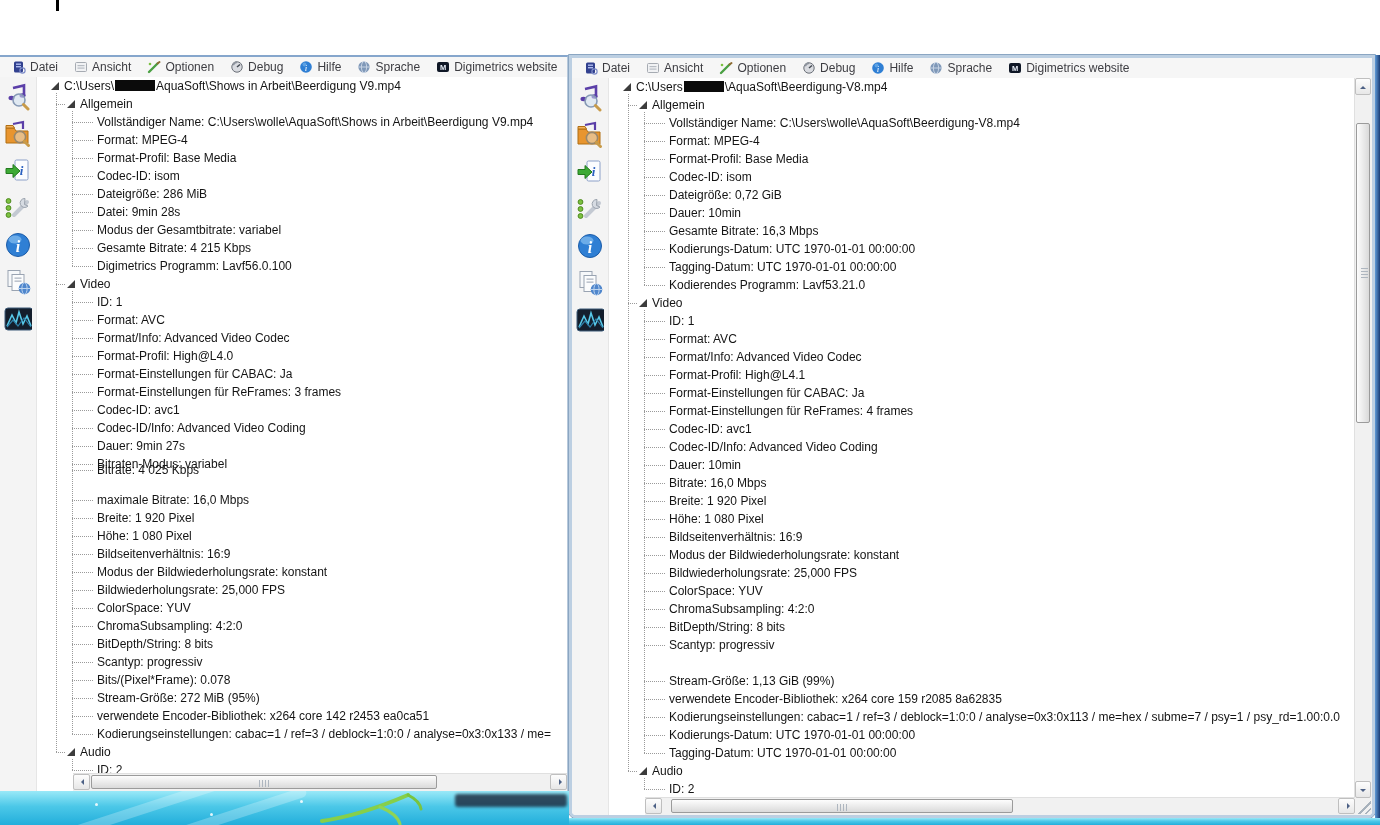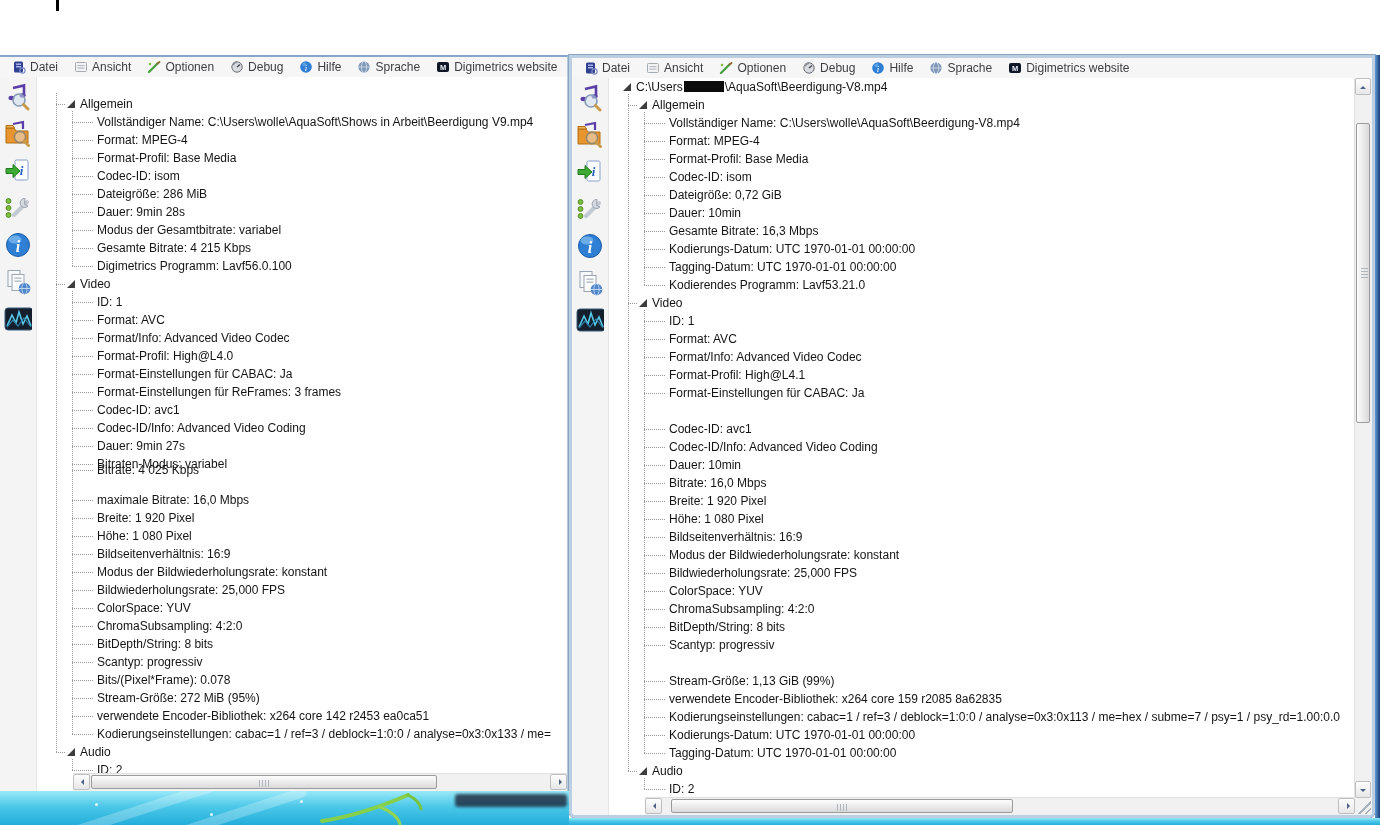--- a/index.html
+++ b/index.html
@@ -178,20 +178,24 @@
           <div class="tool-btn">
             <svg width="30" height="26">
               <rect x="1" y="2" width="28" height="22" rx="3" fill="#141e2c" stroke="#3c5a78"></rect>
               <path d="M3 20 L8 9 L12 17 L15 6 L19 18 L23 10 L27 20" stroke="#57c8e8" stroke-width="1.6" fill="none"></path>
               <path d="M3 21 L9 14 L14 20 L20 12 L27 21" stroke="#2e7ea6" stroke-width="1.2" fill="none"></path>
             </svg>
           </div>
         </div>
       <div class="tree-wrap">
         <div class="tree">
+            <div class="trow root" style="top: 0px;">
+              <span class="tri" style="left:14px"></span>
+              <span class="tlabel" style="left:27px">C:\Users\<span class="redact"></span>AquaSoft\Shows in Arbeit\Beerdigung V9.mp4</span>
+            </div>
             <div class="trow section" style="top: 18px;">
               <span class="stub" style="left:19px;width:9px"></span>
               <span class="tri" style="left:30px"></span>
               <span class="tlabel" style="left:43px">Allgemein</span>
             </div>
             <div class="trow leaf" style="top: 36px;">
               <span class="stub" style="left:35px;width:21px"></span>
               <span class="tlabel" style="left:60px">Vollständiger Name: C:\Users\wolle\AquaSoft\Shows in Arbeit\Beerdigung V9.mp4</span>
             </div>
             <div class="trow leaf" style="top: 54px;">
@@ -205,21 +209,21 @@
             <div class="trow leaf" style="top: 90px;">
               <span class="stub" style="left:35px;width:21px"></span>
               <span class="tlabel" style="left:60px">Codec-ID: isom</span>
             </div>
             <div class="trow leaf" style="top: 108px;">
               <span class="stub" style="left:35px;width:21px"></span>
               <span class="tlabel" style="left:60px">Dateigröße: 286 MiB</span>
             </div>
             <div class="trow leaf" style="top: 126px;">
               <span class="stub" style="left:35px;width:21px"></span>
-              <span class="tlabel" style="left:60px">Dauer: 9min 28s</span>
+              <span class="tlabel" style="left:60px">Datei: 9min 28s</span>
             </div>
             <div class="trow leaf" style="top: 144px;">
               <span class="stub" style="left:35px;width:21px"></span>
               <span class="tlabel" style="left:60px">Modus der Gesamtbitrate: variabel</span>
             </div>
             <div class="trow leaf" style="top: 162px;">
               <span class="stub" style="left:35px;width:21px"></span>
               <span class="tlabel" style="left:60px">Gesamte Bitrate: 4 215 Kbps</span>
             </div>
             <div class="trow leaf" style="top: 180px;">
@@ -553,20 +557,24 @@
               <span class="stub" style="left:35px;width:21px"></span>
               <span class="tlabel" style="left:60px">Format/Info: Advanced Video Codec</span>
             </div>
             <div class="trow leaf" style="top: 288px;">
               <span class="stub" style="left:35px;width:21px"></span>
               <span class="tlabel" style="left:60px">Format-Profil: High@L4.1</span>
             </div>
             <div class="trow leaf" style="top: 306px;">
               <span class="stub" style="left:35px;width:21px"></span>
               <span class="tlabel" style="left:60px">Format-Einstellungen für CABAC: Ja</span>
+            </div>
+            <div class="trow leaf" style="top: 324px;">
+              <span class="stub" style="left:35px;width:21px"></span>
+              <span class="tlabel" style="left:60px">Format-Einstellungen für ReFrames: 4 frames</span>
             </div>
             <div class="trow leaf" style="top: 342px;">
               <span class="stub" style="left:35px;width:21px"></span>
               <span class="tlabel" style="left:60px">Codec-ID: avc1</span>
             </div>
             <div class="trow leaf" style="top: 360px;">
               <span class="stub" style="left:35px;width:21px"></span>
               <span class="tlabel" style="left:60px">Codec-ID/Info: Advanced Video Coding</span>
             </div>
             <div class="trow leaf" style="top: 378px;">

